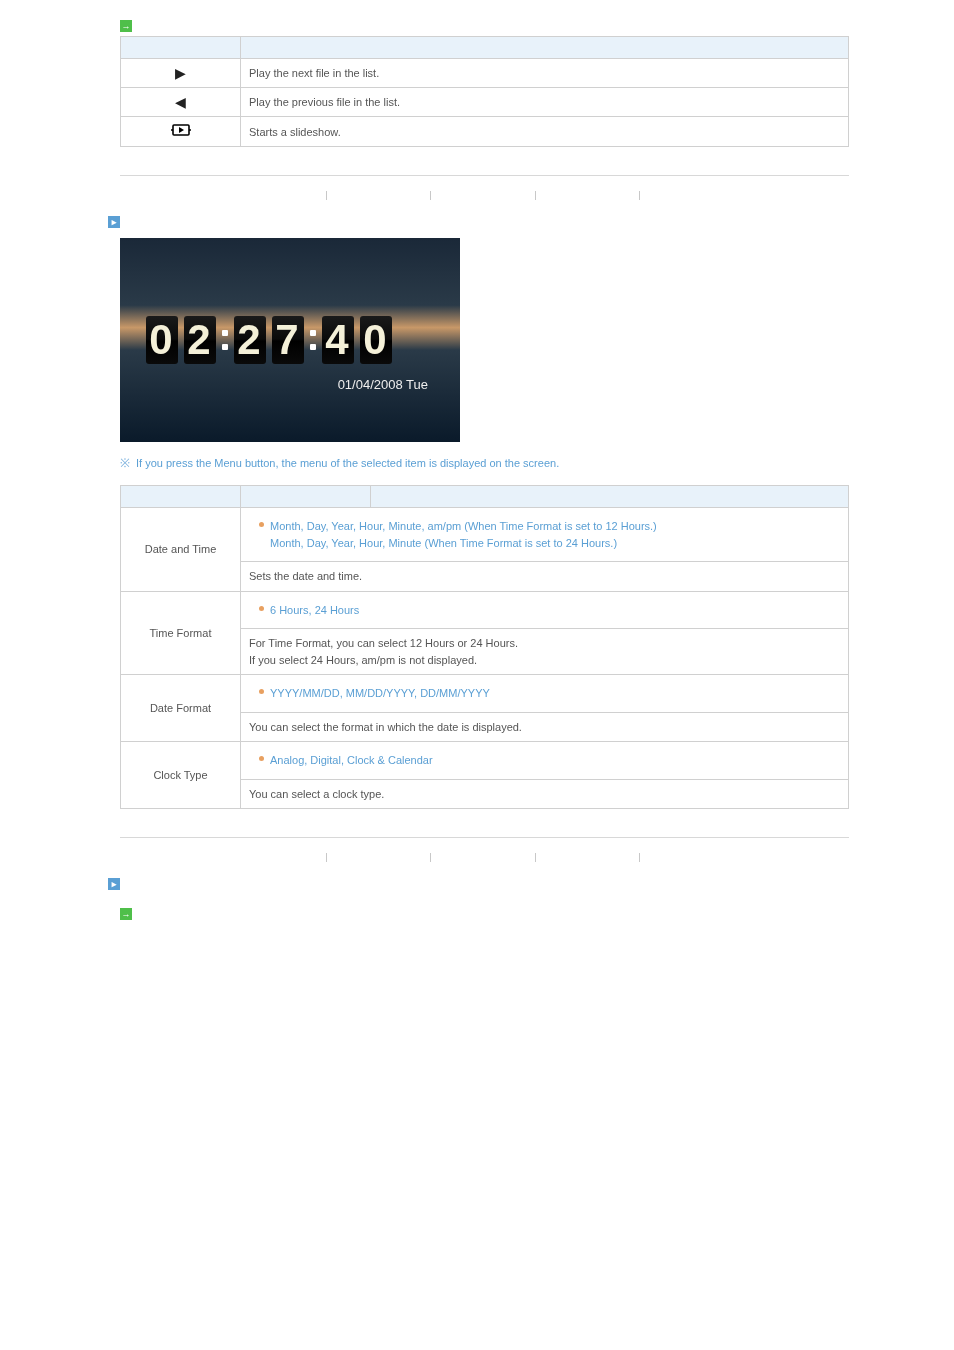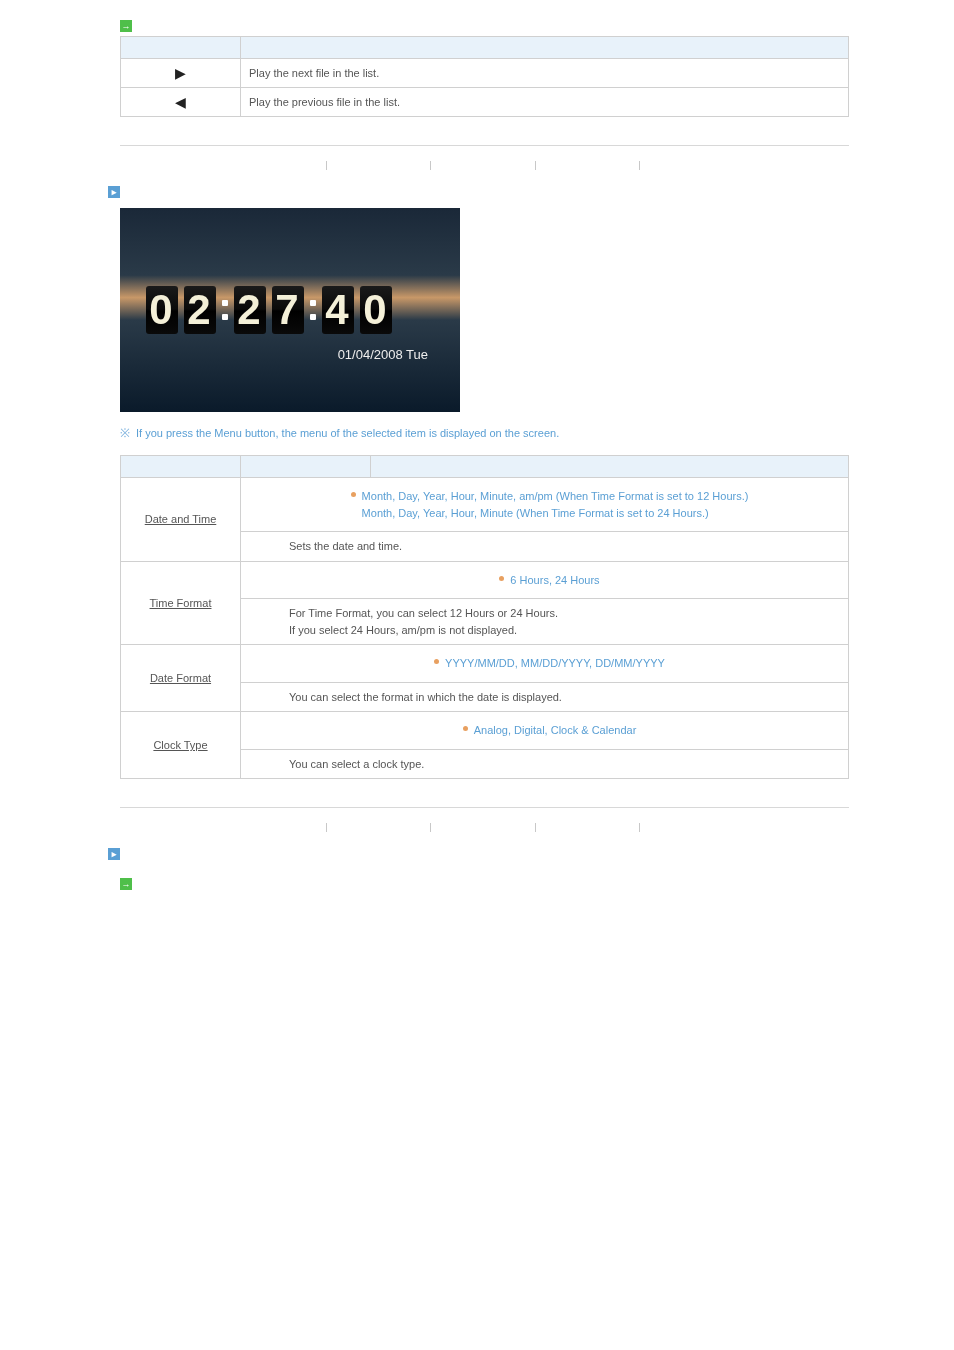--- a/index.html
+++ b/index.html
@@ -67,21 +67,20 @@
     width: 120px;
     text-align: center;
     font-size: 14px;
     color: #222;
   }
   .tbl .menu-cell {
     width: 120px;
     text-align: center;
     color: #555;
     vertical-align: middle;
-    text-decoration: underline;
   }
   hr.sep {
     border: none;
     border-top: 1px solid #d8d8d8;
     margin: 28px 0 12px 0;
   }
   .nav-row {
     text-align: center;
     padding-bottom: 8px;
     color: #bbb;
@@ -183,21 +182,20 @@
   }
   .note-line .x {
     color: #7ab0dd;
     font-size: 12px;
   }
   .sub-item {
     color: #5a9fd4;
     display: flex;
     align-items: flex-start;
     gap: 6px;
-    justify-content: center;
   }
   .sub-item .bullet {
     width: 5px; height: 5px;
     border-radius: 50%;
     background: #e8a060;
     margin-top: 4px;
     flex-shrink: 0;
   }
   .sub-item .txt {
     line-height: 1.5;
@@ -206,21 +204,20 @@
     padding: 0 !important;
   }
   .desc-cell .row1 {
     border-bottom: 1px solid #d0d0d0;
     padding: 10px 8px 10px 18px;
   }
   .desc-cell .row2 {
     padding: 6px 8px;
     color: #555;
     line-height: 1.5;
-    margin-left: 40px;
   }
   .sub-arrow {
     margin-left: 120px;
     margin-top: 18px;
     display: flex;
     align-items: center;
     gap: 4px;
     color: #888;
   }
 </style>
@@ -243,20 +240,31 @@
         </tr>
       </thead>
       <tbody>
         <tr>
           <td class="icon-cell"><span>▶</span></td>
           <td>Play the next file in the list.</td>
         </tr>
         <tr>
           <td class="icon-cell"><span>◀</span></td>
           <td>Play the previous file in the list.</td>
+        </tr>
+        <tr>
+          <td class="icon-cell">
+            <svg width="20" height="14" viewBox="0 0 20 14">
+              <rect x="2" y="2" width="16" height="10" rx="1" fill="none" stroke="#000" stroke-width="1.6"></rect>
+              <polygon points="8,4 13,7 8,10" fill="#000"></polygon>
+              <line x1="0" y1="7" x2="2" y2="7" stroke="#000" stroke-width="1.4"></line>
+              <line x1="18" y1="7" x2="20" y2="7" stroke="#000" stroke-width="1.4"></line>
+            </svg>
+          </td>
+          <td>Starts a slideshow.</td>
         </tr>
       </tbody>
     </table>
 
     <hr class="sep">
 
     <div class="nav-row">
       <span class="item"></span><span class="pipe"></span>
       <span class="item"></span><span class="pipe"></span>
       <span class="item"></span><span class="pipe"></span>

